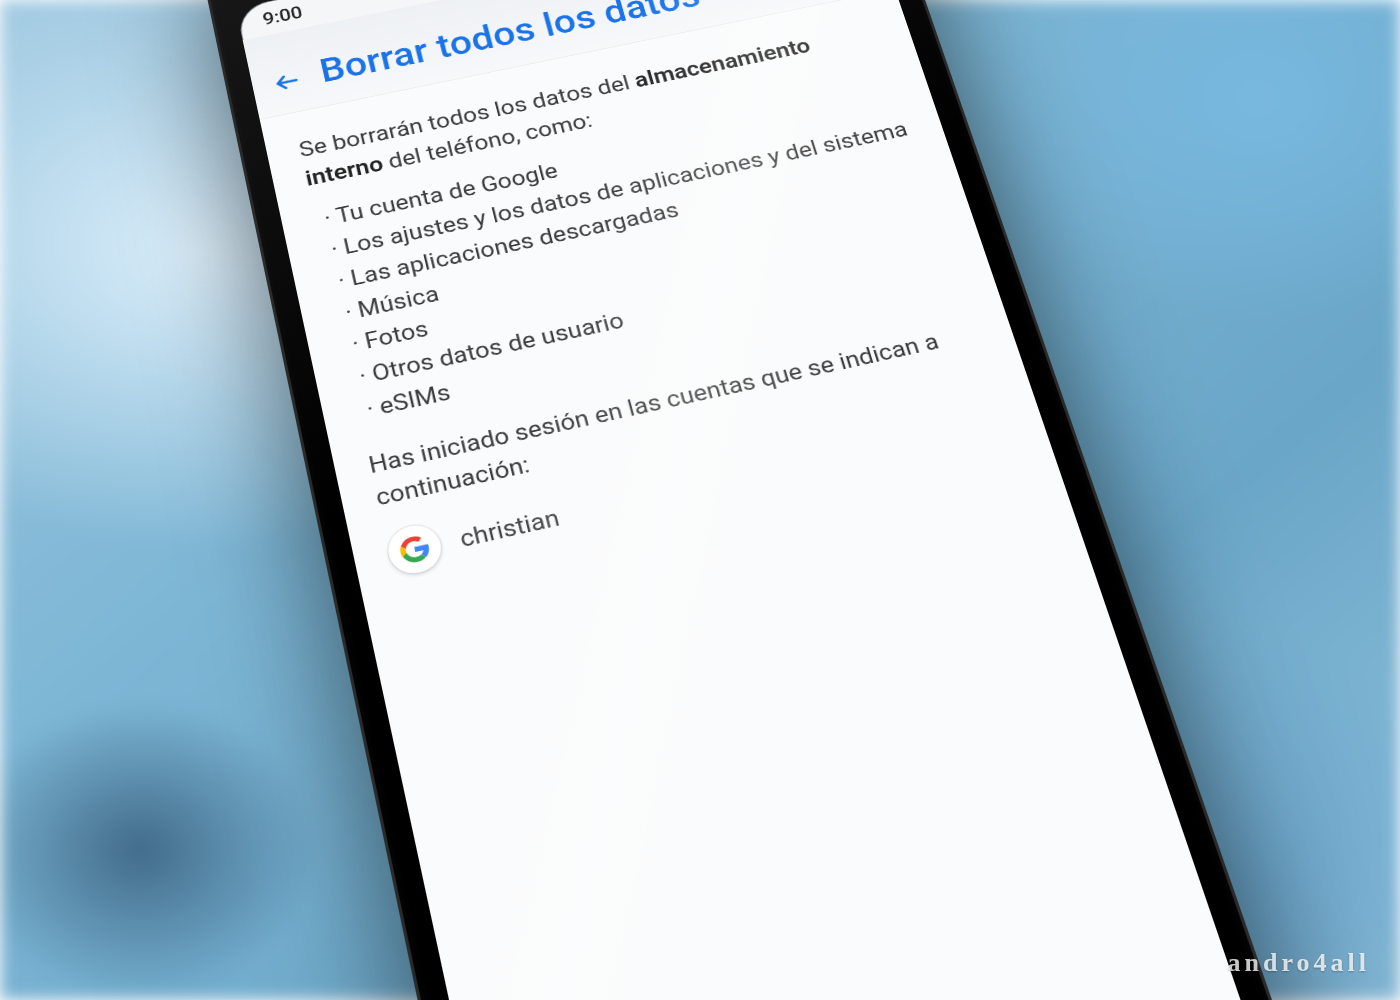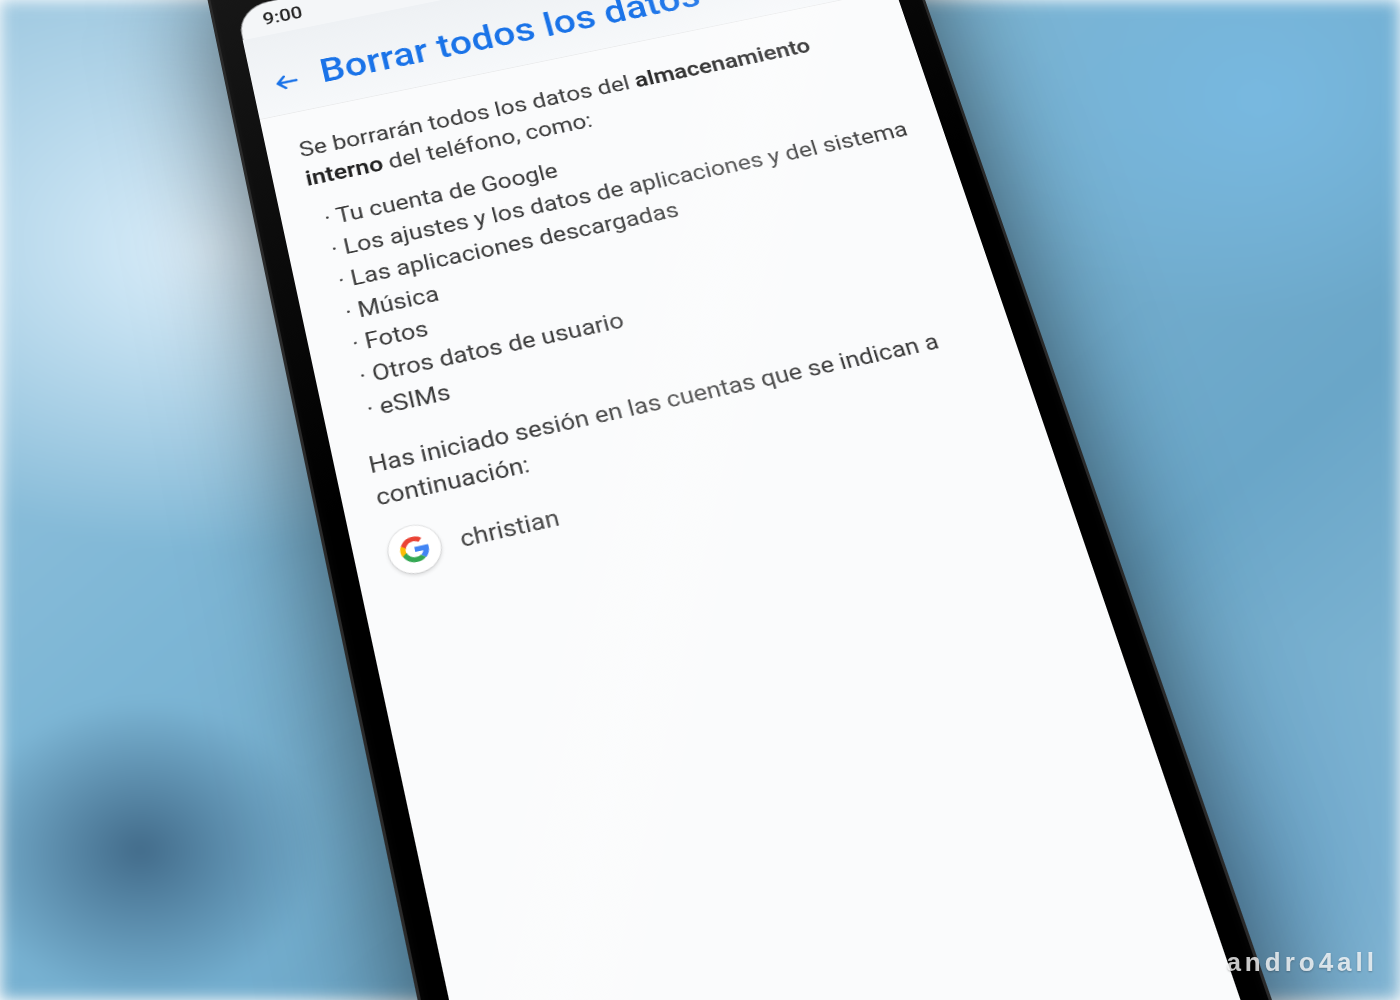--- a/index.html
+++ b/index.html
@@ -92,22 +92,22 @@
 .account-name{color:#444;}
 
 
 .glare{
   position:absolute;inset:0;border-radius:36px;pointer-events:none;
   background:linear-gradient(115deg,rgba(255,255,255,0) 35%,rgba(255,255,255,.18) 48%,rgba(255,255,255,0) 60%);
 }
 
 
 .wm{
-  position:absolute;right:22px;bottom:22px;
-  font-family:Liberation Sans, sans-serif;font-weight:700;letter-spacing:4px;
+  position:absolute;right:30px;bottom:22px;
+  font-family:Liberation Serif, serif;font-weight:700;letter-spacing:4px;
   font-size:26px;color:rgba(255,255,255,.78);
   text-shadow:0 1px 2px rgba(0,0,0,.25);
 }
 </style>
 </head>
 <body>
 
 <div class="bg"></div>
 
 <div class="stage">

